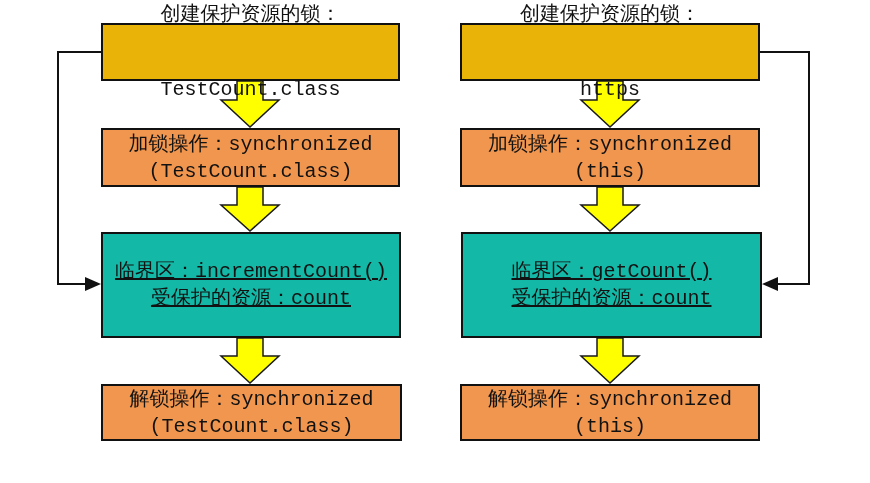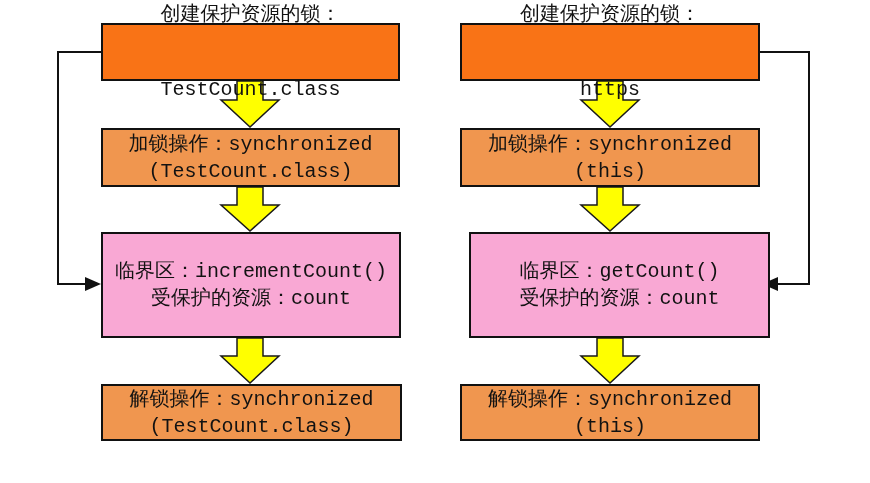--- a/index.html
+++ b/index.html
@@ -29,34 +29,34 @@
     display: flex;
     flex-direction: column;
     align-items: center;
     justify-content: center;
     text-align: center;
     color: #121212;
     font-size: 20px;
     line-height: 27px;
     white-space: nowrap;
   }
-  .box.blue   { background: #f97316; gap: 48px; }
+  .box.blue   { background: #eab308; gap: 48px; }
   .box.orange { background: #F0964F; align-items: center; }
-  .box.green  { background: #f9a8d4; }
+  .box.green  { background: #14b8a6; text-decoration: underline; }
 
   
   .l-create   { left: 101px; top:  23px; width: 299px; height:  58px; }
   .l-acquire  { left: 101px; top: 128px; width: 299px; height:  59px; }
   .l-critical { left: 101px; top: 232px; width: 300px; height: 106px; }
   .l-release  { left: 101px; top: 384px; width: 301px; height:  57px; }
 
   
   .r-create   { left: 460px; top:  23px; width: 300px; height:  58px; }
   .r-acquire  { left: 460px; top: 128px; width: 300px; height:  59px; }
-  .r-critical { left: 461px; top: 232px; width: 301px; height: 106px; margin-left: 8px; }
+  .r-critical { left: 461px; top: 232px; width: 301px; height: 106px; }
   .r-release  { left: 460px; top: 384px; width: 300px; height:  57px; }
 
   .watermark {
     position: absolute;
     right: 4px;
     top: 455px;
     font-family: "Liberation Sans", sans-serif;
     font-size: 13px;
     color: #E0E0E2;
     letter-spacing: 0.5px;

